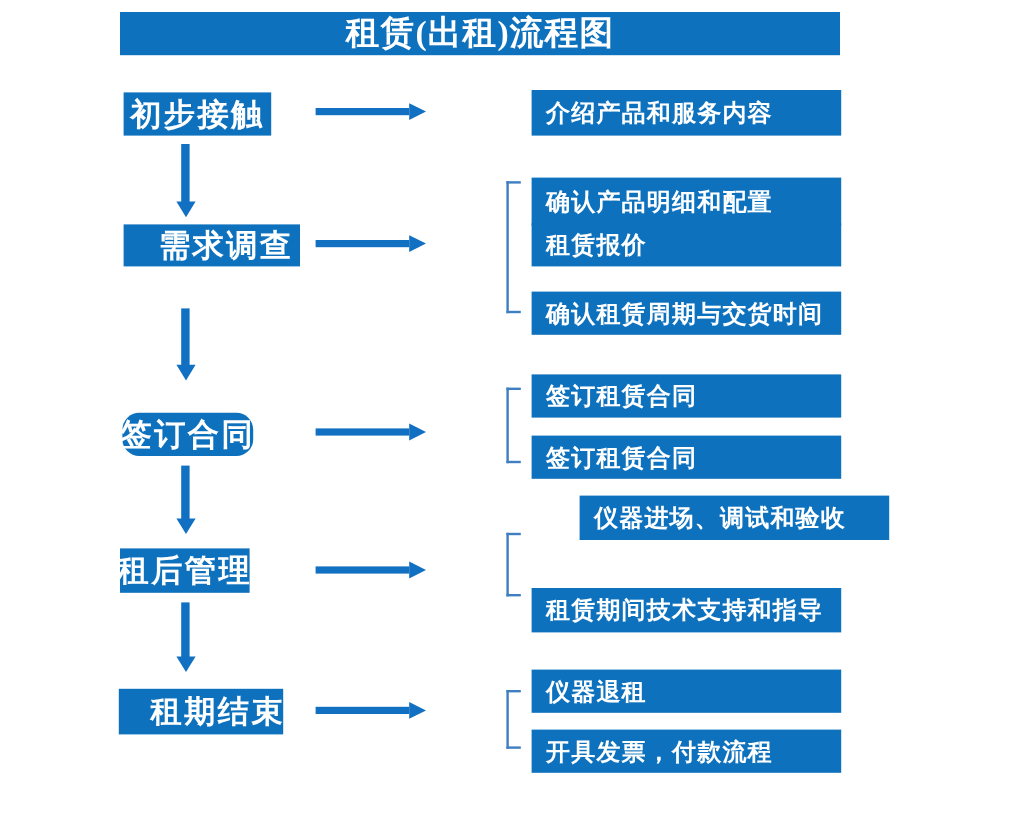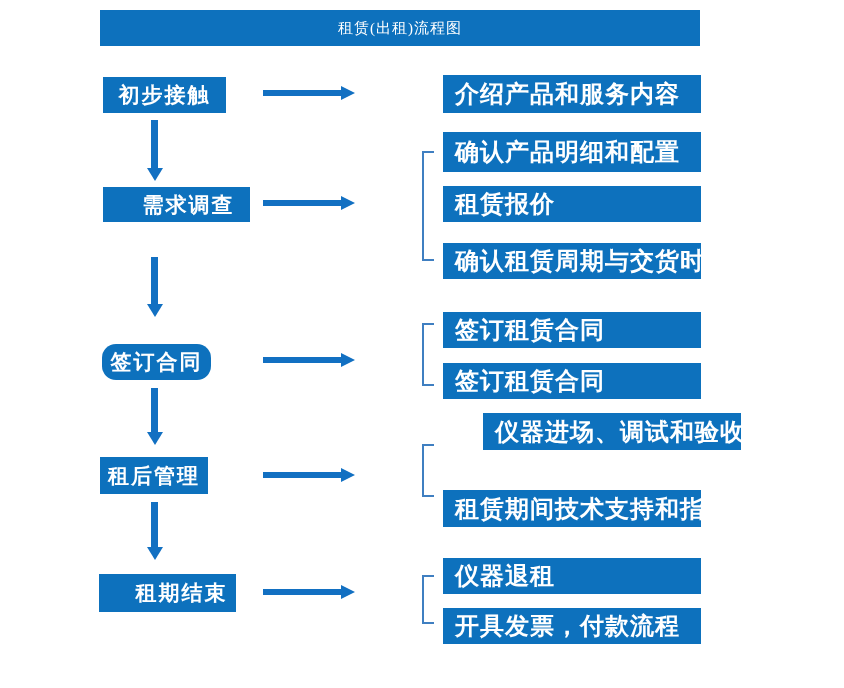--- a/index.html
+++ b/index.html
@@ -17,42 +17,42 @@
   .canvas{
     position:relative;
     width:844px;height:688px;
     background:var(--background);
     overflow:hidden;
   }
   .title-bar{
     position:absolute;
     background:var(--box-fill);
     color:var(--text);
-    font-weight:normal;
-    font-size:15px;
+    font-weight:bold;
+    font-size:28px;
     display:flex;align-items:center;justify-content:center;
     letter-spacing:1px;
   }
   .step-box{
     position:absolute;
     background:var(--box-fill);
     color:var(--text);
     font-weight:bold;
-    font-size:21px;
+    font-size:26px;
     display:flex;align-items:center;justify-content:center;
     letter-spacing:2px;
     white-space:nowrap;
   }
   .detail-box{
     position:absolute;
     left:443px;width:258px;
     background:var(--box-fill);
     color:var(--text);
     font-weight:bold;
-    font-size:24px;
+    font-size:20px;
     display:flex;align-items:center;
     padding-left:12px;
     box-sizing:border-box;
     letter-spacing:1px;
     white-space:nowrap;
   }
   .arrow-r{
     position:absolute;
     left:263px;width:92px;height:14px;
   }
@@ -116,21 +116,21 @@
   <div class="arrow-r" style="top:353px;"></div>
   <div class="arrow-r" style="top:468px;"></div>
   <div class="arrow-r" style="top:585px;"></div>
 
   <div class="bracket" style="top:151px;height:110px;"></div>
   <div class="bracket" style="top:323px;height:63px;"></div>
   <div class="bracket" style="top:444px;height:53px;"></div>
   <div class="bracket" style="top:575px;height:49px;"></div>
 
   <div class="detail-box" style="top:75px;height:38px;">介绍产品和服务内容</div>
-  <div class="detail-box" style="top:132px;height:40px;">确认产品明细和配置</div>
+  <div class="detail-box" style="top:148px;height:40px;">确认产品明细和配置</div>
   <div class="detail-box" style="top:186px;height:36px;">租赁报价</div>
   <div class="detail-box" style="top:243px;height:36px;">确认租赁周期与交货时间</div>
   <div class="detail-box" style="top:312px;height:36px;font-family:Liberation Serif, serif;">签订租赁合同</div>
   <div class="detail-box" style="top:363px;height:36px;">签订租赁合同</div>
   <div class="detail-box" style="top:413px;height:37px;margin-left:40px;">仪器进场、调试和验收</div>
   <div class="detail-box" style="top:490px;height:37px;">租赁期间技术支持和指导</div>
   <div class="detail-box" style="top:558px;height:36px;">仪器退租</div>
   <div class="detail-box" style="top:608px;height:36px;text-align:right;">开具发票，付款流程</div>
 
 </div>

